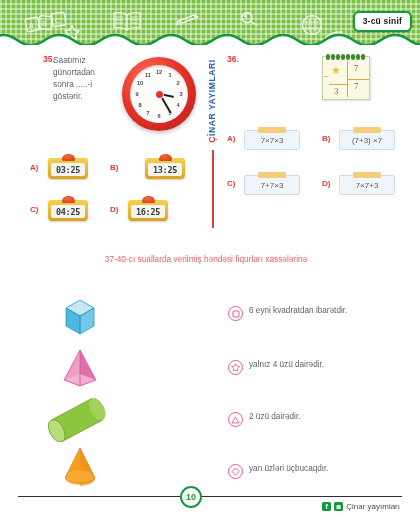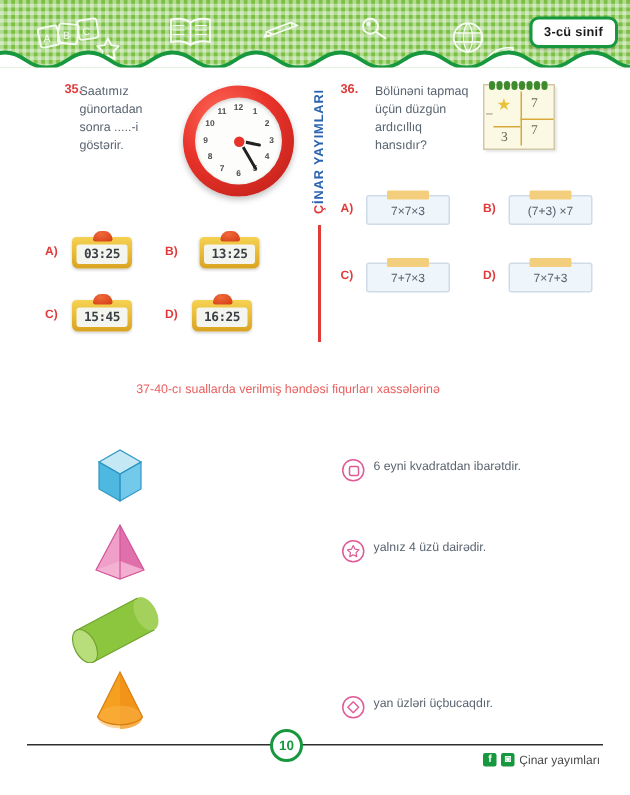--- a/index.html
+++ b/index.html
@@ -123,21 +123,21 @@
     display:flex; align-items:center; justify-content:center;
     font-size:8px; color:#54606c;
   }
   .exprcard::before {
     content:""; position:absolute; left:50%; top:-4px; margin-left:-14px;
     width:28px; height:6px; background:#f3cf7d; border-radius:1px;
   }
 
   
   .match-instr {
-    position:absolute; left:12px; top:205px; width:360px;
+    position:absolute; left:26px; top:205px; width:360px;
     text-align:center; font-size:8.3px; color:#e8615f; line-height:1.5;
   }
   .shape-row { position:absolute; }
   .shape-num { position:absolute; font-size:8.5px; font-weight:bold; color:#e03a3a;margin-left:38px; }
 
   .sym-row { position:absolute; display:flex; align-items:flex-start; gap:6px; }
   .sym-circle {
     width:15px; height:15px; border-radius:50%;
     border:1.3px solid #e05a96; flex:0 0 auto;
     display:flex; align-items:center; justify-content:center;
@@ -269,44 +269,43 @@
 
       <div class="opt" style="left:30px; top:108px;">
         <div class="opt-label" style="left:0; top:7px;">A)</div>
         <div class="alarm" style="left:18px; top:2px;">
           <div class="alarm-bell"></div>
           <div class="alarm-screen">03:25</div>
         </div>
       </div>
       <div class="opt" style="left:110px; top:108px;">
         <div class="opt-label" style="left:0; top:7px;">B)</div>
-        <div class="alarm" style="left:23px; top:2px;">
+        <div class="alarm" style="left:35px; top:2px;">
           <div class="alarm-bell"></div>
           <div class="alarm-screen">13:25</div>
         </div>
       </div>
       <div class="opt" style="left:30px; top:150px;">
         <div class="opt-label" style="left:0; top:7px;">C)</div>
         <div class="alarm" style="left:18px; top:2px;">
           <div class="alarm-bell"></div>
-          <div class="alarm-screen">15:45</div>
+          <div class="alarm-screen">04:25</div>
         </div>
       </div>
       <div class="opt" style="left:110px; top:150px;">
         <div class="opt-label" style="left:0; top:7px;">D)</div>
         <div class="alarm" style="left:18px; top:2px;">
           <div class="alarm-bell"></div>
           <div class="alarm-screen">16:25</div>
         </div>
       </div>
     </div>
 
     <div class="q" style="left:222px; top:0; width:198px; height:190px;">
       <div class="q-num" style="left:5px; top:6px;">36.</div>
-      <div class="q-text" style="left:28px; top:6px; width:68px;">Bölünəni tapmaq üçün düzgün ardıcıllıq hansıdır?</div>
 
       <div class="notepad" style="left:100px; top:8px;">
         <div class="notepad-rings">
           <span class="ring"></span>
           <span class="ring"></span>
           <span class="ring"></span>
           <span class="ring"></span>
           <span class="ring"></span>
           <span class="ring"></span>
           <span class="ring"></span>
@@ -404,20 +403,28 @@
 
     <div class="sym-row" style="left:228px; top:312px;">
       <span class="sym-circle">
         <svg width="9" height="9" viewBox="0 0 10 10">
             <path d="M5 .8l1.3 2.7 3 .4-2.2 2.1.5 3L5 7.6 2.4 9l.5-3L.7 3.9l3-.4z" fill="none" stroke="#e05a96" stroke-width=".9" stroke-linejoin="round"></path>
           </svg>
       </span>
       <span class="sym-text">yalnız 4 üzü dairədir.</span>
     </div>
 
+    <div class="sym-row" style="left:228px; top:364px;">
+      <span class="sym-circle">
+        <svg width="9" height="8" viewBox="0 0 10 9">
+            <path d="M5 1.3L9 7.8H1z" fill="none" stroke="#e05a96" stroke-width="1" stroke-linejoin="round"></path>
+          </svg>
+      </span>
+      <span class="sym-text">2 üzü dairədir.</span>
+    </div>
 
     <div class="sym-row" style="left:228px; top:416px;">
       <span class="sym-circle">
         <svg width="9" height="9" viewBox="0 0 10 10">
             <path d="M5 1l4 4-4 4-4-4z" fill="none" stroke="#e05a96" stroke-width="1" stroke-linejoin="round"></path>
           </svg>
       </span>
       <span class="sym-text">yan üzləri üçbucaqdır.</span>
     </div>
 

